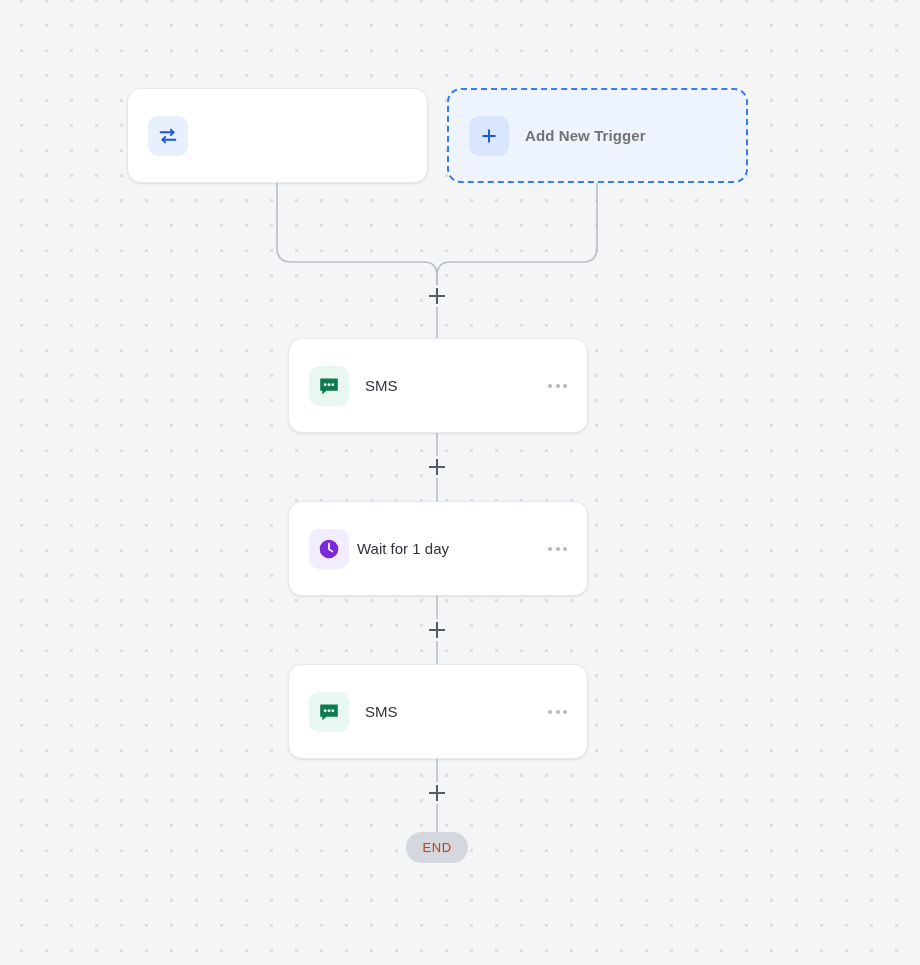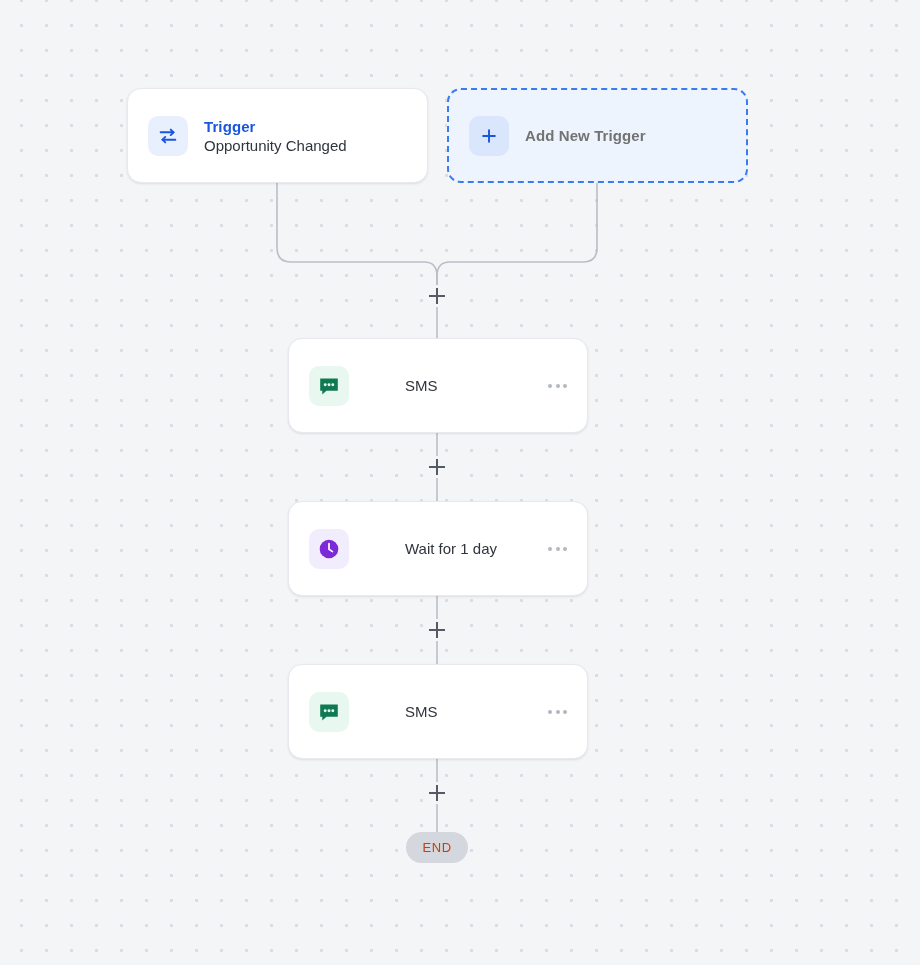--- a/index.html
+++ b/index.html
@@ -101,21 +101,20 @@
     left: 288px;
     width: 300px;
     height: 95px;
     padding: 0 18px 0 20px;
     gap: 16px;
   }
   .action-label {
     font-size: 15px;
     color: #30343c;
     flex: 1 1 auto;
-    margin-left: 40px;
   }
   .icon-box.sms { background: #e8f8f0; }
   .icon-box.wait { background: #f1edfd; }
 
   
   .dots {
     display: flex;
     gap: 3.5px;
     align-items: center;
     padding: 6px 2px;
@@ -192,24 +191,20 @@
 
   <div class="card" id="trigger-card">
     <div class="icon-box">
       <svg width="22" height="22" viewBox="0 0 24 24" fill="none" stroke="#1a56db" stroke-width="2.1" stroke-linecap="round" stroke-linejoin="round">
         <path d="M4 8h14"></path>
         <path d="M15 5l3 3-3 3"></path>
         <path d="M20 16H6"></path>
         <path d="M9 13l-3 3 3 3"></path>
       </svg>
     </div>
-    <div class="trigger-text">
-      <span class="trigger-title">Trigger</span>
-      <span class="trigger-sub">Opportunity Changed</span>
-    </div>
   </div>
 
   <div class="card" id="add-trigger-card">
     <div class="icon-box">
       <svg width="20" height="20" viewBox="0 0 24 24" fill="none" stroke="#1a56db" stroke-width="2.3" stroke-linecap="round">
         <path d="M12 5v14"></path>
         <path d="M5 12h14"></path>
       </svg>
     </div>
     <span class="add-trigger-label">Add New Trigger</span>
@@ -230,21 +225,21 @@
       </svg>
     </div>
     <span class="action-label">SMS</span>
     <span class="dots">
       <i></i>
         <i></i>
         <i></i>
     </span>
   </div>
 
-  <div class="card action-card" style="top:501px;">
+  <div class="card action-card" style="top:501px;gap:8px;">
     <div class="icon-box wait">
       <svg width="24" height="24" viewBox="0 0 24 24">
         <circle cx="12" cy="12" r="9.3" fill="#7c29d8"></circle>
         <path d="M12 6.6v5.7l3.5 2.3" stroke="#ffffff" stroke-width="1.7" fill="none" stroke-linecap="round" stroke-linejoin="round"></path>
       </svg>
     </div>
     <span class="action-label">Wait for 1 day</span>
     <span class="dots">
       <i></i>
         <i></i>

